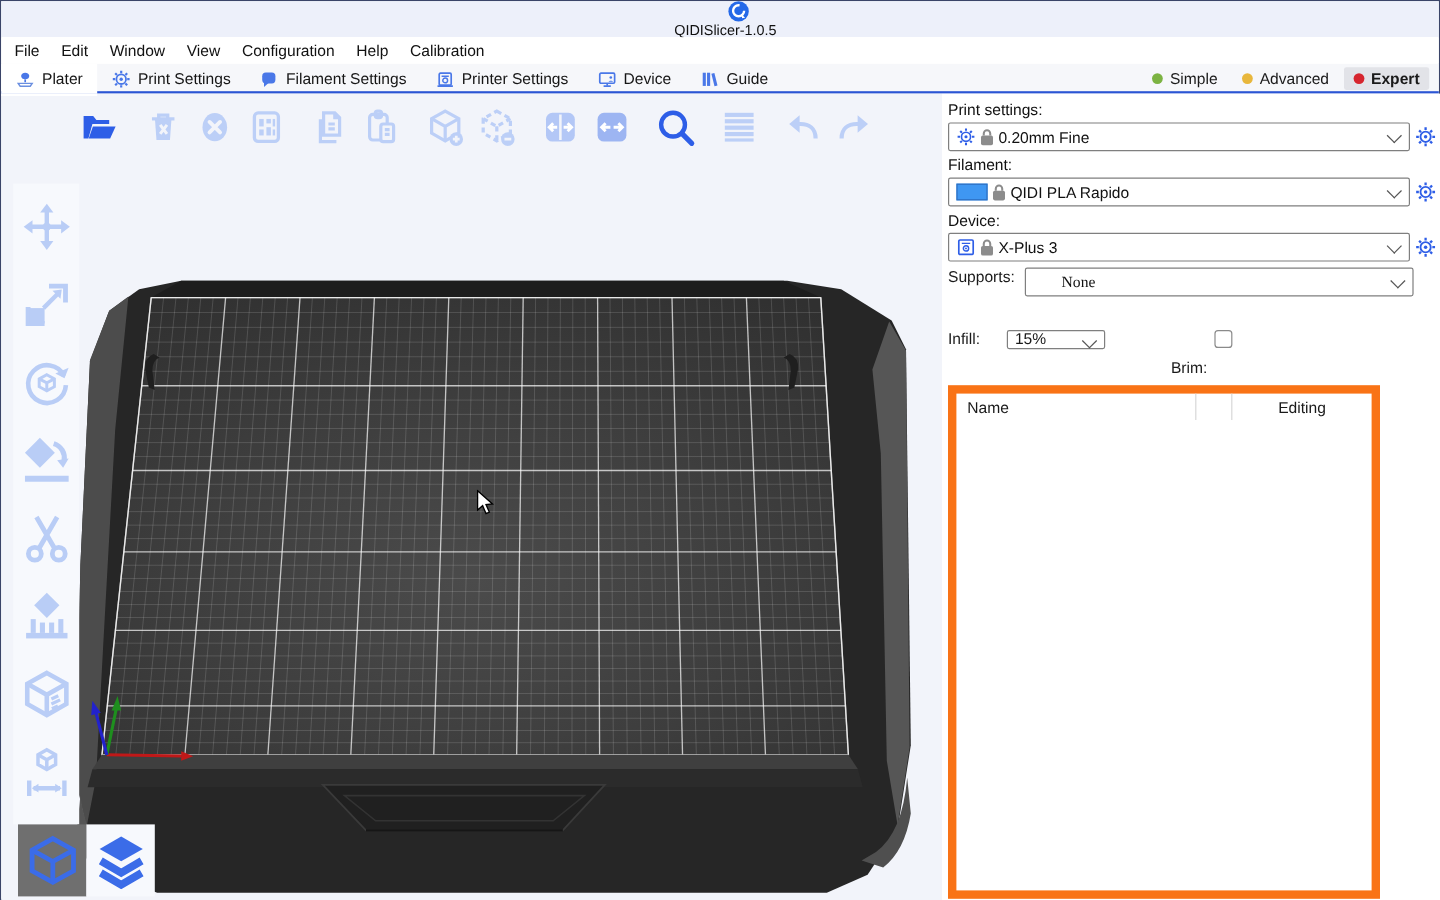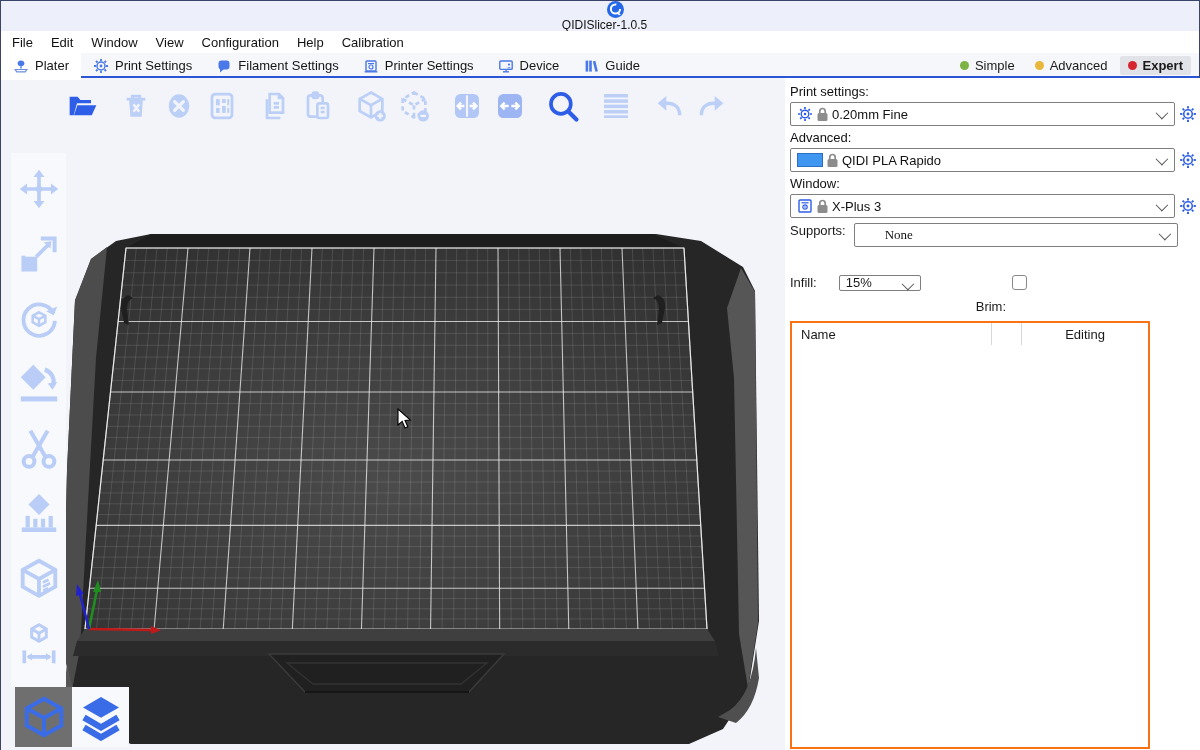--- a/index.html
+++ b/index.html
@@ -69,21 +69,21 @@
   .cgear { flex:none; color:#2e5ee7; }
 
   #supports-row { display:flex; align-items:flex-start; margin:5px 0 4px 0; }
   #supports-row .combo { margin-left:8px; margin-right:20px;font-family:Liberation Serif, serif; }
   #infill-row { display:flex; align-items:center; margin:4px 0 7px 0; }
   #infill-combo { width:82px; height:16px; border:1px solid #7f7f7f; border-radius:2px; display:flex; align-items:flex-end; padding:0 6px; margin-left:22px; }
   #infill-combo .txt { flex:1; }
   #brim-label { margin-left:55px;margin-top:48px; }
   #brim-checkbox { width:15px; height:15px; border:1px solid #8a8a8a; border-radius:3px; background:#fff; margin-left:6px; }
 
-  #object-table { width:360px; height:428px; border:2px solid #f97316; background:#fff; }
+  #object-table { width:360px; height:428px; border:7px solid #f97316; background:#fff; }
   #object-table .hdr { display:flex; height:22px; align-items:center; }
   #object-table .hc { height:100%; display:flex; align-items:center; }
   .hc-name { width:200px; padding-left:9px; border-right:1px solid #d8d8d8; }
   .hc-blank { width:30px; border-right:1px solid #d8d8d8; }
   .hc-edit { flex:1; justify-content:center; }
 
   #slice-btn { width:332px; height:30px; margin-top:5px; background:#b6c7f4; border-radius:3px; display:flex; align-items:center; justify-content:center; font-weight:bold; color:#454e66; }
 
   
   #cursor { position:absolute; left:396px; top:330px; z-index:9; }
@@ -595,21 +595,21 @@
                 <line x1="11.4" y1="11.4" x2="12.8" y2="12.8"></line>
                 <line x1="12.8" y1="3.2" x2="11.4" y2="4.6"></line>
                 <line x1="4.6" y1="11.4" x2="3.2" y2="12.8"></line>
               </g>
             </g>
             <circle cx="8" cy="8" r="1.3" fill="currentColor"></circle>
           </svg>
       </div>
     </div>
 
-    <div class="fld-label">Advanced:</div>
+    <div class="fld-label">Filament:</div>
     <div class="combo-row">
       <div class="combo">
         <span class="swatch"></span>
         <svg class="lock" width="13" height="15" viewBox="0 0 13 15">
             <rect x="1.5" y="6" width="10" height="8" rx="1.5" fill="currentColor"></rect>
             <path d="M3.8 6V4.2a2.7 2.7 0 0 1 5.4 0V6" fill="none" stroke="currentColor" stroke-width="1.7"></path>
           </svg>
         <span class="txt">QIDI PLA Rapido</span>
         <span class="chev"></span>
       </div>
@@ -626,21 +626,21 @@
                 <line x1="11.4" y1="11.4" x2="12.8" y2="12.8"></line>
                 <line x1="12.8" y1="3.2" x2="11.4" y2="4.6"></line>
                 <line x1="4.6" y1="11.4" x2="3.2" y2="12.8"></line>
               </g>
             </g>
             <circle cx="8" cy="8" r="1.3" fill="currentColor"></circle>
           </svg>
       </div>
     </div>
 
-    <div class="fld-label">Window:</div>
+    <div class="fld-label">Device:</div>
     <div class="combo-row">
       <div class="combo">
         <svg width="16" height="16" viewBox="0 0 16 16" style="color:#2e5ee7">
             <rect x="2" y="2" width="12" height="12" rx="1" fill="none" stroke="currentColor" stroke-width="1.4"></rect>
             <circle cx="8" cy="9" r="2.2" fill="none" stroke="currentColor" stroke-width="1.2"></circle>
             <line x1="4.5" y1="4.8" x2="11.5" y2="4.8" stroke="currentColor" stroke-width="1.2"></line>
             <circle cx="8" cy="9" r="0.8" fill="currentColor"></circle>
           </svg>
         <svg class="lock" width="13" height="15" viewBox="0 0 13 15">
             <rect x="1.5" y="6" width="10" height="8" rx="1.5" fill="currentColor"></rect>

